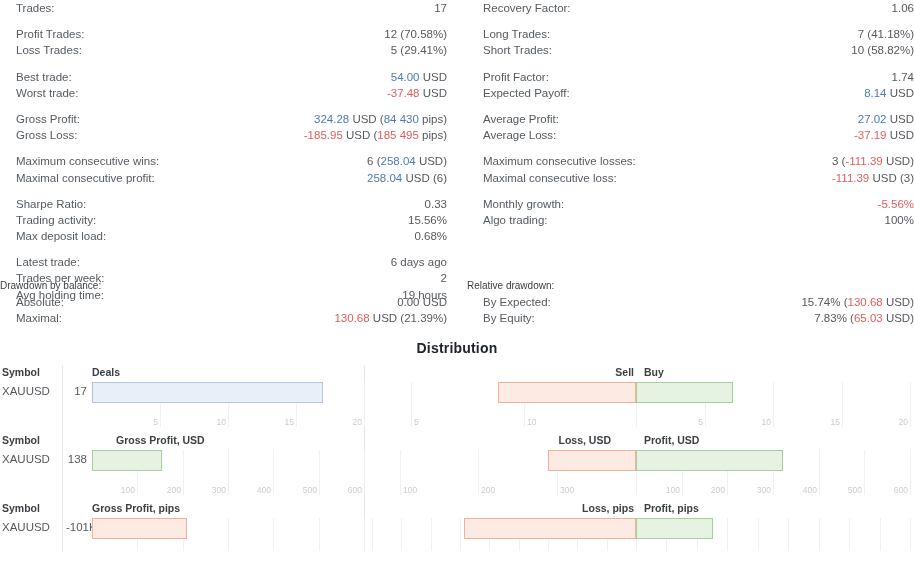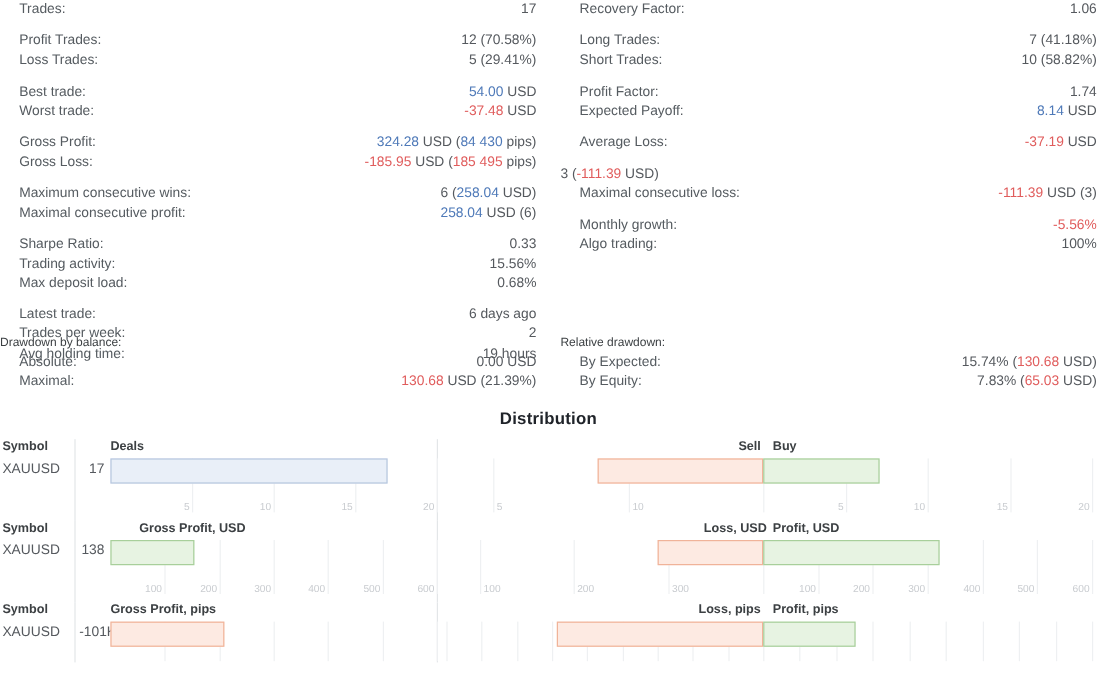--- a/index.html
+++ b/index.html
@@ -140,25 +140,30 @@
       <div class="row">
         <span class="lbl">Profit Factor:</span>
         <span class="val"><span class="grey">1.74</span></span>
       </div>
       <div class="row">
         <span class="lbl">Expected Payoff:</span>
         <span class="val"><span class="blue">8.14</span><span class="grey"> USD</span></span>
       </div>
       <div class="gap"></div>
       <div class="row">
+        <span class="lbl">Average Profit:</span>
+        <span class="val"><span class="blue">27.02</span><span class="grey"> USD</span></span>
+      </div>
+      <div class="row">
         <span class="lbl">Average Loss:</span>
         <span class="val"><span class="red">-37.19</span><span class="grey"> USD</span></span>
       </div>
       <div class="gap"></div>
       <div class="row">
+        <span class="lbl">Maximum consecutive losses:</span>
         <span class="val"><span class="grey">3 (</span><span class="red">-111.39</span><span class="grey"> USD)</span></span>
       </div>
       <div class="row">
         <span class="lbl">Maximal consecutive loss:</span>
         <span class="val"><span class="red">-111.39</span><span class="grey"> USD (3)</span></span>
       </div>
       <div class="gap"></div>
       <div class="row">
         <span class="lbl">Monthly growth:</span>
         <span class="val"><span class="red">-5.56%</span></span>
@@ -238,21 +243,21 @@
         <div class="tick" style="left: 468px; top: 51px; transform: translateX(-100%);">15</div>
         <div class="gridline" style="left: 538px; top: 16px; height: 45px;"></div>
         <div class="tick" style="left: 536px; top: 51px; transform: translateX(-100%);">20</div>
         <div class="bar bar-red" style="left: 126px; top: 16px; width: 138px; height: 21px;"></div>
         <div class="bar bar-green" style="left: 264px; top: 16px; width: 97px; height: 21px;"></div>
       </div>
     </div>
     <div class="chart-row">
       <div class="hdr hdr-symbol">Symbol</div>
       <div class="hdr" style="left: 92px; margin-left: 24px;">Gross Profit, USD</div>
-      <div class="hdr" style="left: 639px; transform: translateX(-100%);">Loss, USD</div>
+      <div class="hdr" style="left: 611px; transform: translateX(-100%);">Loss, USD</div>
       <div class="hdr" style="left: 644px;">Profit, USD</div>
       <div class="sym sym-name" style="top: 19px;">XAUUSD</div>
       <div class="sym sym-val" style="top: 19px; left: 66px; width: 21px;">138</div>
       <div class="vline" style="left: 62px; top: 0px; height: 68px;"></div>
       <div class="vline" style="left: 364px; top: 0px; height: 68px;"></div>
       <div class="plot" style="left: 92px; top: 0px; width: 272px; height: 68px;">
         <div class="gridline" style="left: 45px; top: 16px; height: 45px;"></div>
         <div class="tick" style="left: 43px; top: 51px; transform: translateX(-100%);">100</div>
         <div class="gridline" style="left: 91px; top: 16px; height: 45px;"></div>
         <div class="tick" style="left: 89px; top: 51px; transform: translateX(-100%);">200</div>

